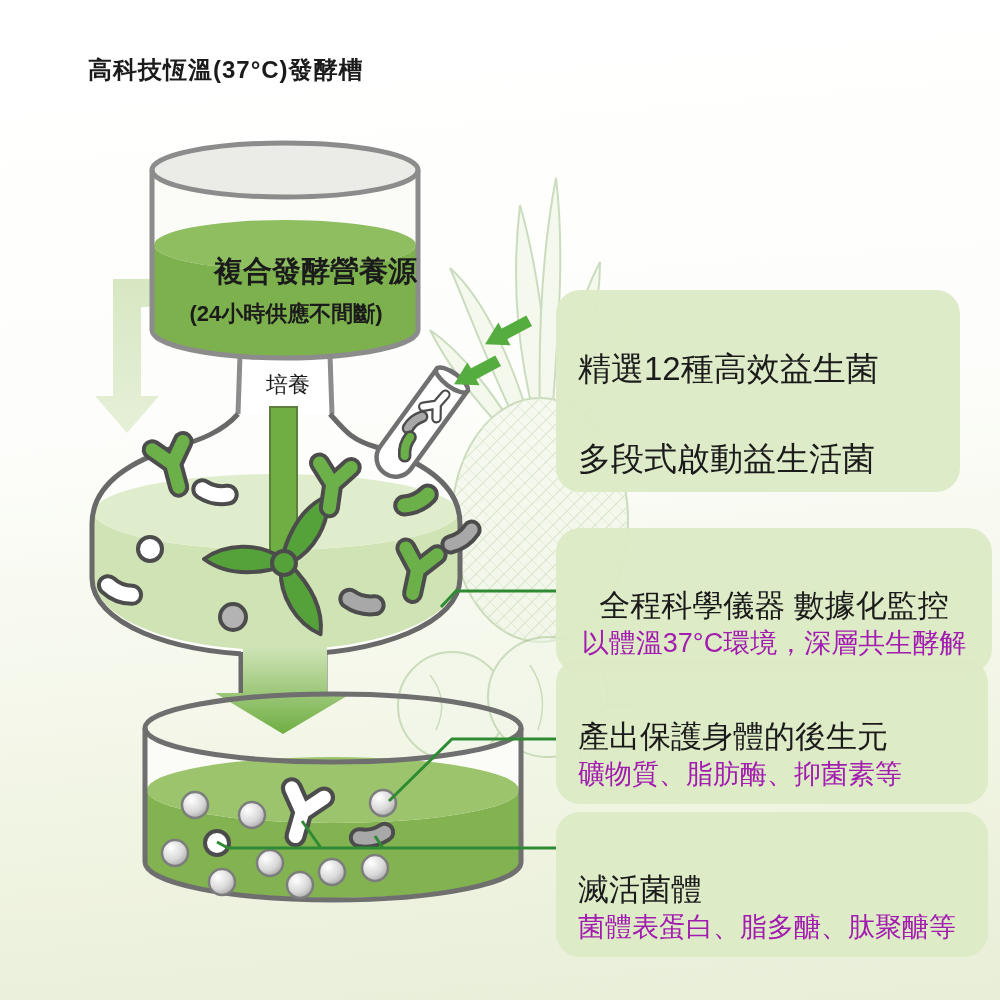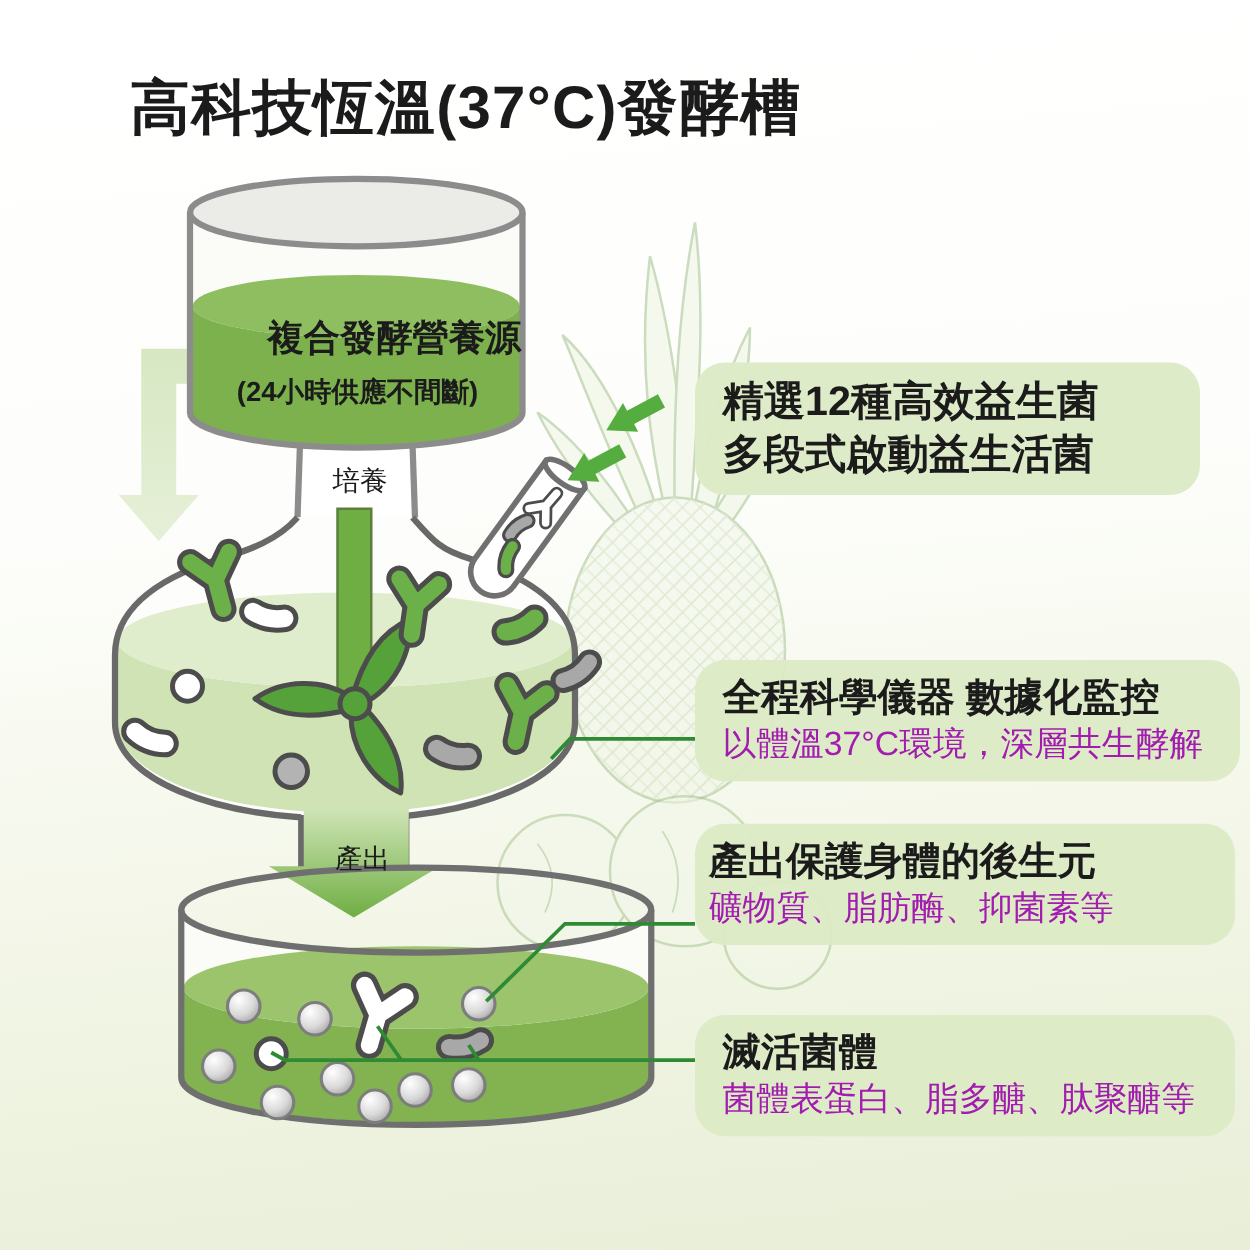--- a/index.html
+++ b/index.html
@@ -2,32 +2,32 @@
 <html><head>
 <meta charset="utf-8">
 <style>
   html,body{margin:0;padding:0;}
   .canvas{
     position:relative;width:1000px;height:1000px;overflow:hidden;
     background:linear-gradient(175deg,#ffffff 0%,#fdfefb 40%,#f0f4e2 78%,#e8eed8 100%);
     font-family:"Liberation Sans","DejaVu Sans",sans-serif;color:#1b1b1b;
   }
   .abs{position:absolute;}
-  .title{left:104px;top:54px;font-size:48px;font-weight:800;letter-spacing:1px;}
+  .title{left:88px;top:54px;font-size:24px;font-weight:800;letter-spacing:1px;}
   .tank-label{left:155px;top:255px;width:262px;text-align:right;font-size:29px;font-weight:800;line-height:1.15;}
   .tank-sublabel{left:150px;top:299px;width:272px;text-align:center;font-size:22px;font-weight:700;}
   .flow-label{width:110px;text-align:center;font-size:22px;font-weight:400;}
   .lbl-culture{left:233px;top:370px;}
   .lbl-output{left:235px;top:672px;}
   .callout{background:rgba(220,234,197,0.95);border-radius:24px;box-sizing:border-box;padding:10px 22px 12px 22px;}
-  .co-big{font-size:33px;font-weight:700;line-height:1.28;}
+  .co-big{font-size:33px;font-weight:400;line-height:1.28;margin-top:48px;}
   .co-sub{font-size:27px;font-weight:400;line-height:1.3;color:#a21caf;}
   .co1{left:556px;top:290px;width:404px;}
-  .co2{left:556px;top:528px;width:436px;}
-  .co3{left:556px;top:659px;width:432px;padding-left:11px;}
+  .co2{left:556px;top:528px;width:436px;text-align:center;}
+  .co3{left:556px;top:659px;width:432px;}
   .co4{left:556px;top:812px;width:432px;}
   svg{position:absolute;left:0;top:0;}
 </style>
 </head>
 <body>
 
 <div class="canvas">
 
   <svg width="1000" height="1000" viewBox="0 0 1000 1000">
     <defs>
@@ -211,21 +211,20 @@
       <path d="M217,842 L228,848 L556,848 M302,821 L321,848 M375,836 L383,848"></path>
     </g>
   </svg>
 
   <div class="abs title">高科技恆溫(37°C)發酵槽</div>
 
   <div class="abs tank-label">複合發酵營養源</div>
   <div class="abs tank-sublabel">(24小時供應不間斷)</div>
 
   <div class="abs flow-label lbl-culture">培養</div>
-  <div class="abs flow-label lbl-output">產出</div>
 
   <div class="abs callout co1">
     <div class="co-big">精選12種高效益生菌</div>
     <div class="co-big">多段式啟動益生活菌</div>
   </div>
 
   <div class="abs callout co2">
     <div class="co-big" style="font-size:31px;">全程科學儀器 數據化監控</div>
     <div class="co-sub">以體溫37°C環境，深層共生酵解</div>
   </div>

